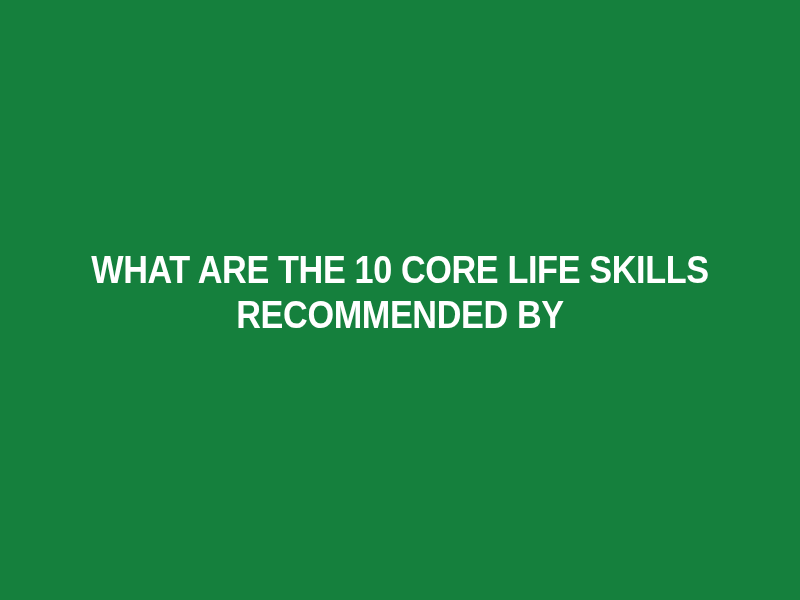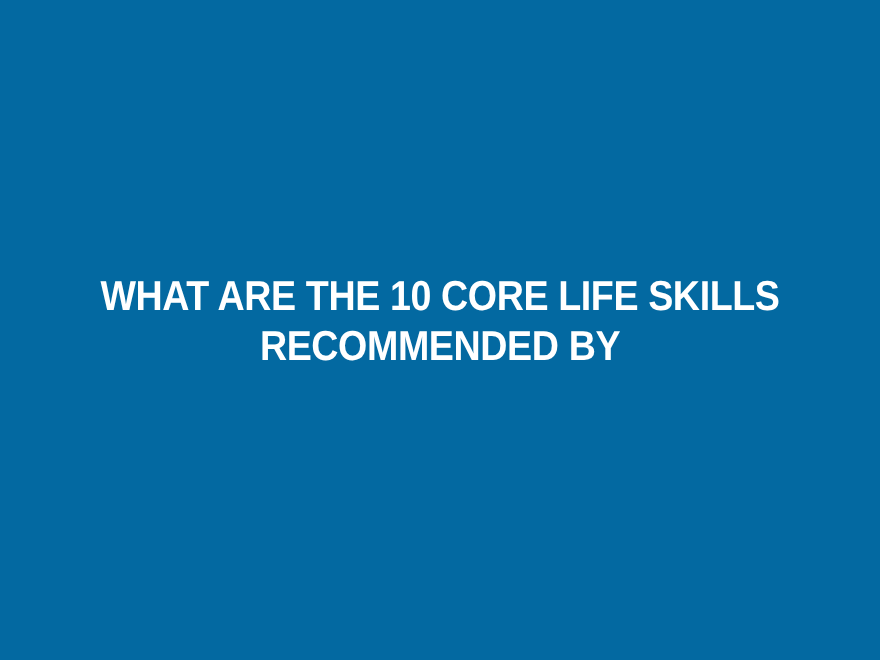--- a/index.html
+++ b/index.html
@@ -47,21 +47,21 @@
     text-transform: uppercase;
     white-space: nowrap;
     transform: scaleX(0.90);
     transform-origin: center center;
     -webkit-font-smoothing: antialiased;
   }
 </style>
 </head>
 <body>
 
-<div id="banner-card" style="background: #0369a1;">
+<div id="banner-card" style="background: #15803d;">
 
   <div id="title-block">
 
     <span class="title-line" style="color: rgb(255, 255, 255);">WHAT ARE THE 10 CORE LIFE SKILLS</span>
 
     <span class="title-line" style="color: rgb(255, 255, 255);">RECOMMENDED BY</span>
 
   </div>
 
 </div>

